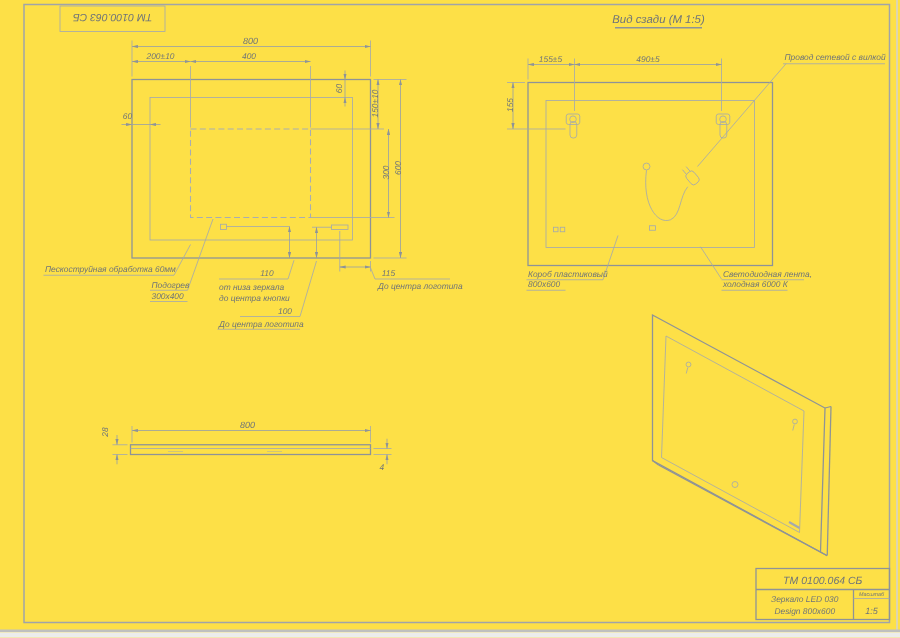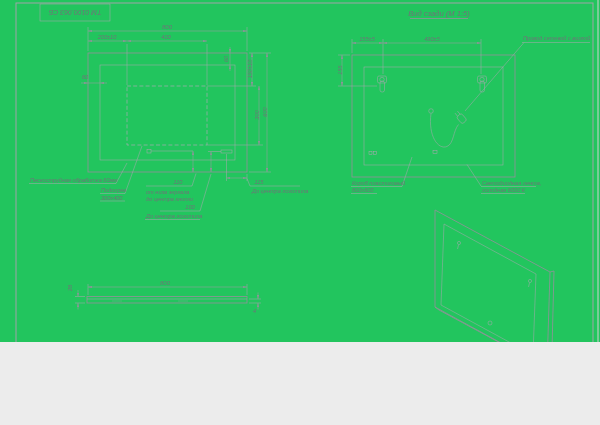--- a/index.html
+++ b/index.html
@@ -1,16 +1,16 @@
 <!DOCTYPE html>
 <html><head>
 <meta charset="utf-8">
 <style>
   html,body{margin:0;padding:0;background:#ececec;}
-  #sheet{position:relative;width:600px;height:342px;background:#22c55e;overflow:hidden;
+  #sheet{position:relative;width:600px;height:425px;background:#fde047;overflow:hidden;
          font-family:"Liberation Sans",sans-serif;}
   svg{display:block}
   svg text{font-family:"Liberation Sans",sans-serif;font-style:italic;fill:#6f7478;}
   .ln{stroke:#8e9397;stroke-width:0.85;fill:none;}
   .thin{stroke:#a4a9ad;stroke-width:0.55;fill:none;}
   .dash{stroke:#a8adb1;stroke-width:0.7;fill:none;stroke-dasharray:4 2.2;}
   .dim{stroke:#9aa0a4;stroke-width:0.55;fill:none;}
   .t35{font-size:3.6px;} .t55{font-size:5.6px;} .t6{font-size:6px;}
   .t7{font-size:7px;} .t75{font-size:7.6px;}
   .mid{text-anchor:middle;}

